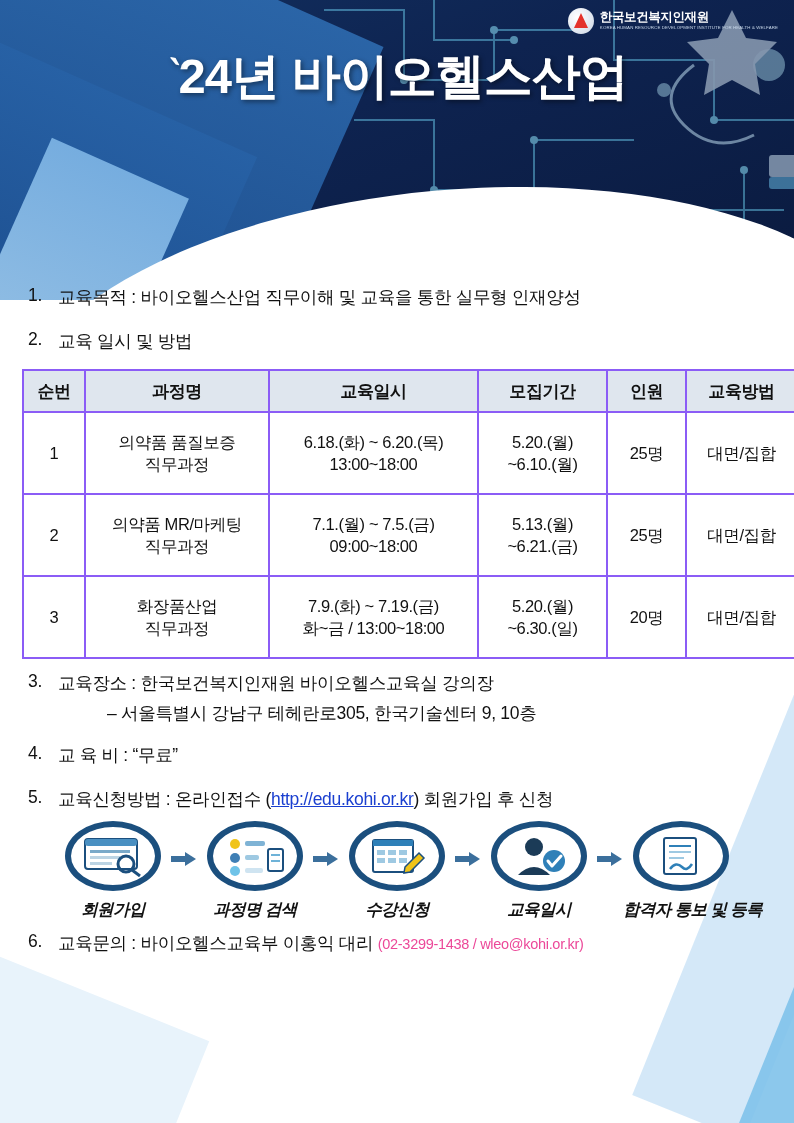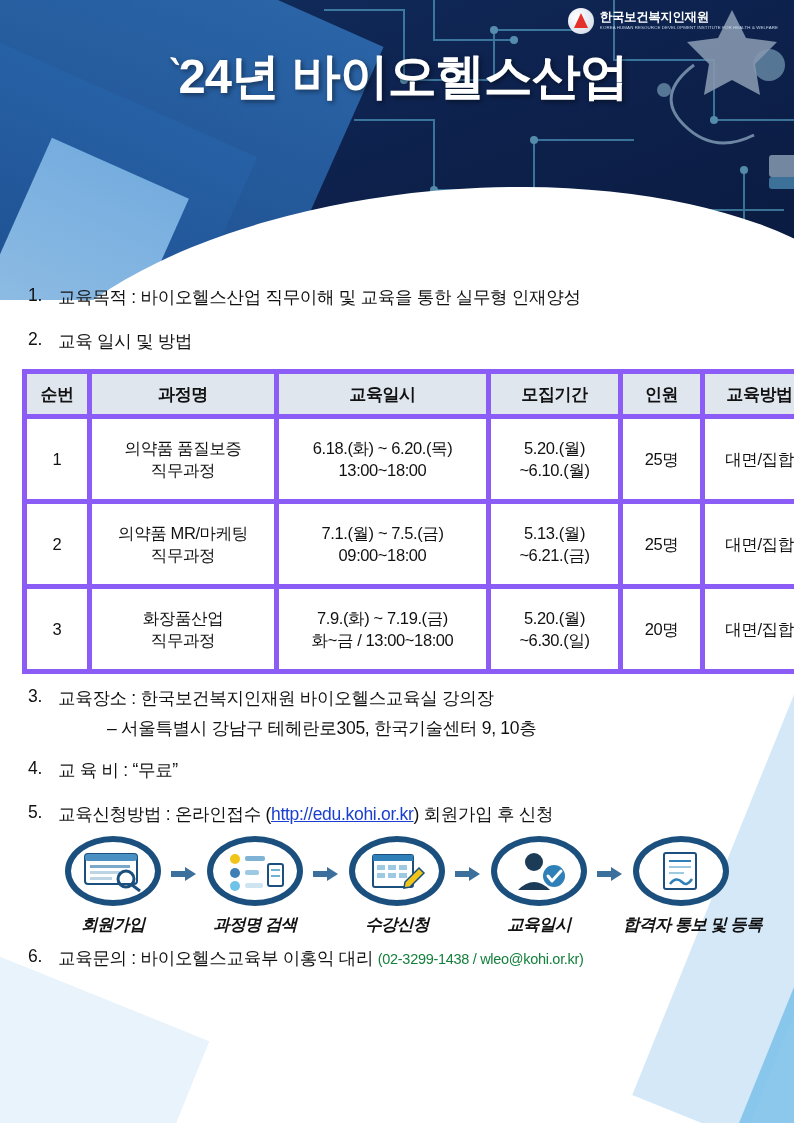--- a/index.html
+++ b/index.html
@@ -183,21 +183,21 @@
   .table-wrap {
     padding: 10px 22px 0 22px;
   }
   table.course {
     width: 750px;
     border-collapse: collapse;
     table-layout: fixed;
     background: rgba(255,255,255,.86);
   }
   table.course th, table.course td {
-    border: 5px solid #8b5cf6;
+    border: 2px solid #8b5cf6;
     text-align: center;
     vertical-align: middle;
     font-size: 16.5px;
     color: #111;
     letter-spacing: -.4px;
   }
   table.course th {
     background: #dfe6ee;
     font-weight: bold;
     height: 38px;
@@ -273,21 +273,21 @@
     position: absolute;
     left: 14px; top: 1px;
     width: 0; height: 0;
     border-top: 7px solid transparent;
     border-bottom: 7px solid transparent;
     border-left: 11px solid #3b6f9c;
   }
 
   .small-note {
     font-size: 14.5px;
-    color: #15803d;
+    color: #ec4899;
   }
   .footer-line {
     margin-top: 10px;
   }
 </style>
 </head>
 <body>
 
 <div class="stripe s1"></div>
 <div class="stripe s2"></div>

